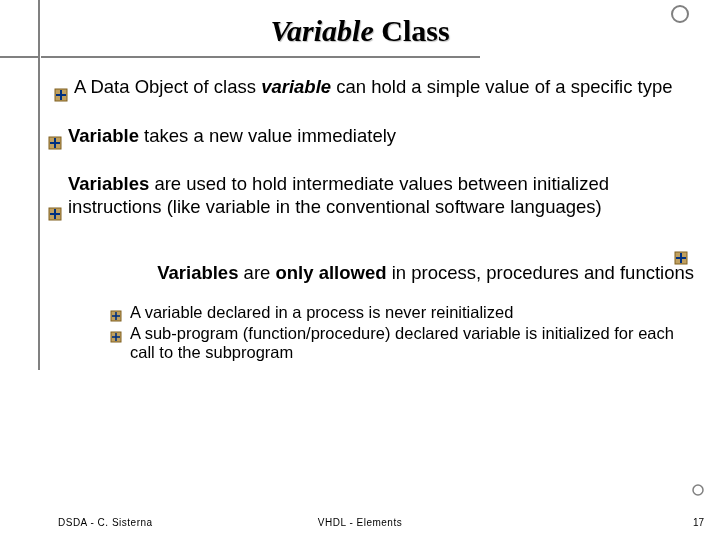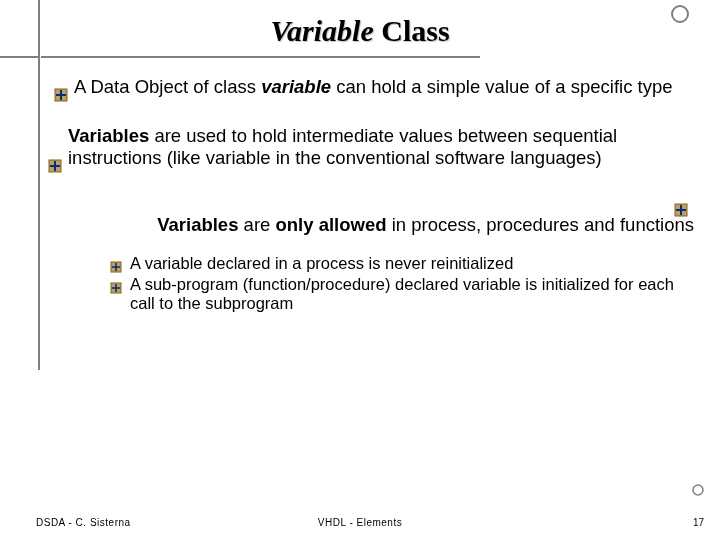--- a/index.html
+++ b/index.html
@@ -110,21 +110,21 @@
     position: absolute;
     bottom: 12px;
     left: 0;
     width: 720px;
     height: 20px;
     font-size: 10px;
     color: #000;
   }
   .footer-left {
     position: absolute;
-    left: 36px;
+    left: 58px;
     bottom: 0;
     letter-spacing: 0.5px;
   }
   .footer-center {
     position: absolute;
     left: 0;
     right: 0;
     bottom: 0;
     text-align: center;
     letter-spacing: 0.5px;
@@ -164,31 +164,43 @@
             <rect x="1" y="1" width="12" height="12" fill="#c0a060" stroke="#806020"></rect>
             <line x1="7" y1="2" x2="7" y2="12" stroke="#003080" stroke-width="2"></line>
             <line x1="2" y1="7" x2="12" y2="7" stroke="#003080" stroke-width="2"></line>
           </svg>
       </span>
       <div class="bullet-text">
         <span> A Data Object of class </span><span class="bi">variable</span><span> can hold a simple value of a specific type</span>
       </div>
     </div>
 
-
     <div class="bullet-row outdent">
       <span class="bullet-icon">
         <svg viewBox="0 0 14 14">
             <rect x="1" y="1" width="12" height="12" fill="#c0a060" stroke="#806020"></rect>
             <line x1="7" y1="2" x2="7" y2="12" stroke="#003080" stroke-width="2"></line>
             <line x1="2" y1="7" x2="12" y2="7" stroke="#003080" stroke-width="2"></line>
           </svg>
       </span>
       <div class="bullet-text">
-        <span> </span><span class="b">Variables</span><span> are used to hold intermediate values between sequential instructions (like variable in the conventional software languages)</span>
+        <span class="b">Variable</span><span> takes a new value immediately</span>
+      </div>
+    </div>
+
+    <div class="bullet-row outdent">
+      <span class="bullet-icon">
+        <svg viewBox="0 0 14 14">
+            <rect x="1" y="1" width="12" height="12" fill="#c0a060" stroke="#806020"></rect>
+            <line x1="7" y1="2" x2="7" y2="12" stroke="#003080" stroke-width="2"></line>
+            <line x1="2" y1="7" x2="12" y2="7" stroke="#003080" stroke-width="2"></line>
+          </svg>
+      </span>
+      <div class="bullet-text">
+        <span> </span><span class="b">Variables</span><span> are used to hold intermediate values between initialized instructions (like variable in the conventional software languages)</span>
       </div>
     </div>
 
     <div class="bullet-row outdent tight">
       <span class="bullet-icon">
         <svg viewBox="0 0 14 14">
             <rect x="1" y="1" width="12" height="12" fill="#c0a060" stroke="#806020"></rect>
             <line x1="7" y1="2" x2="7" y2="12" stroke="#003080" stroke-width="2"></line>
             <line x1="2" y1="7" x2="12" y2="7" stroke="#003080" stroke-width="2"></line>
           </svg>

